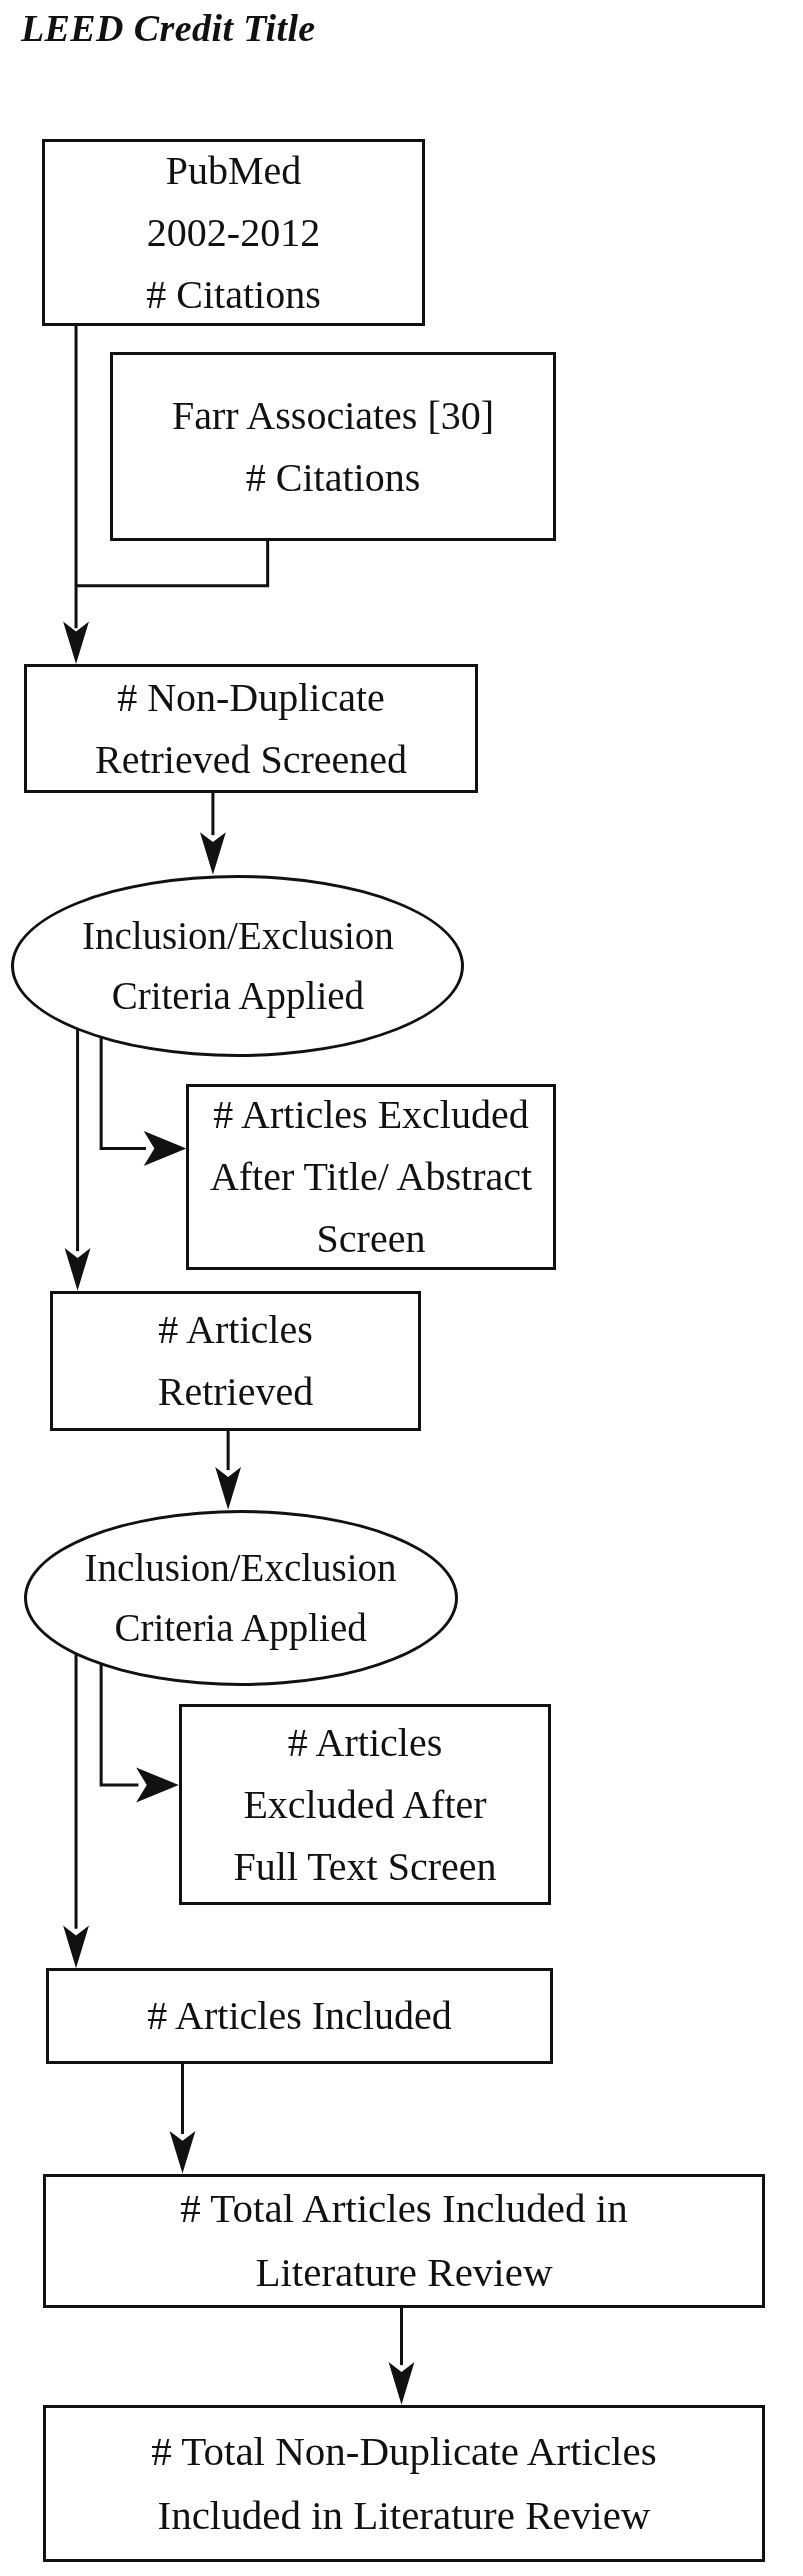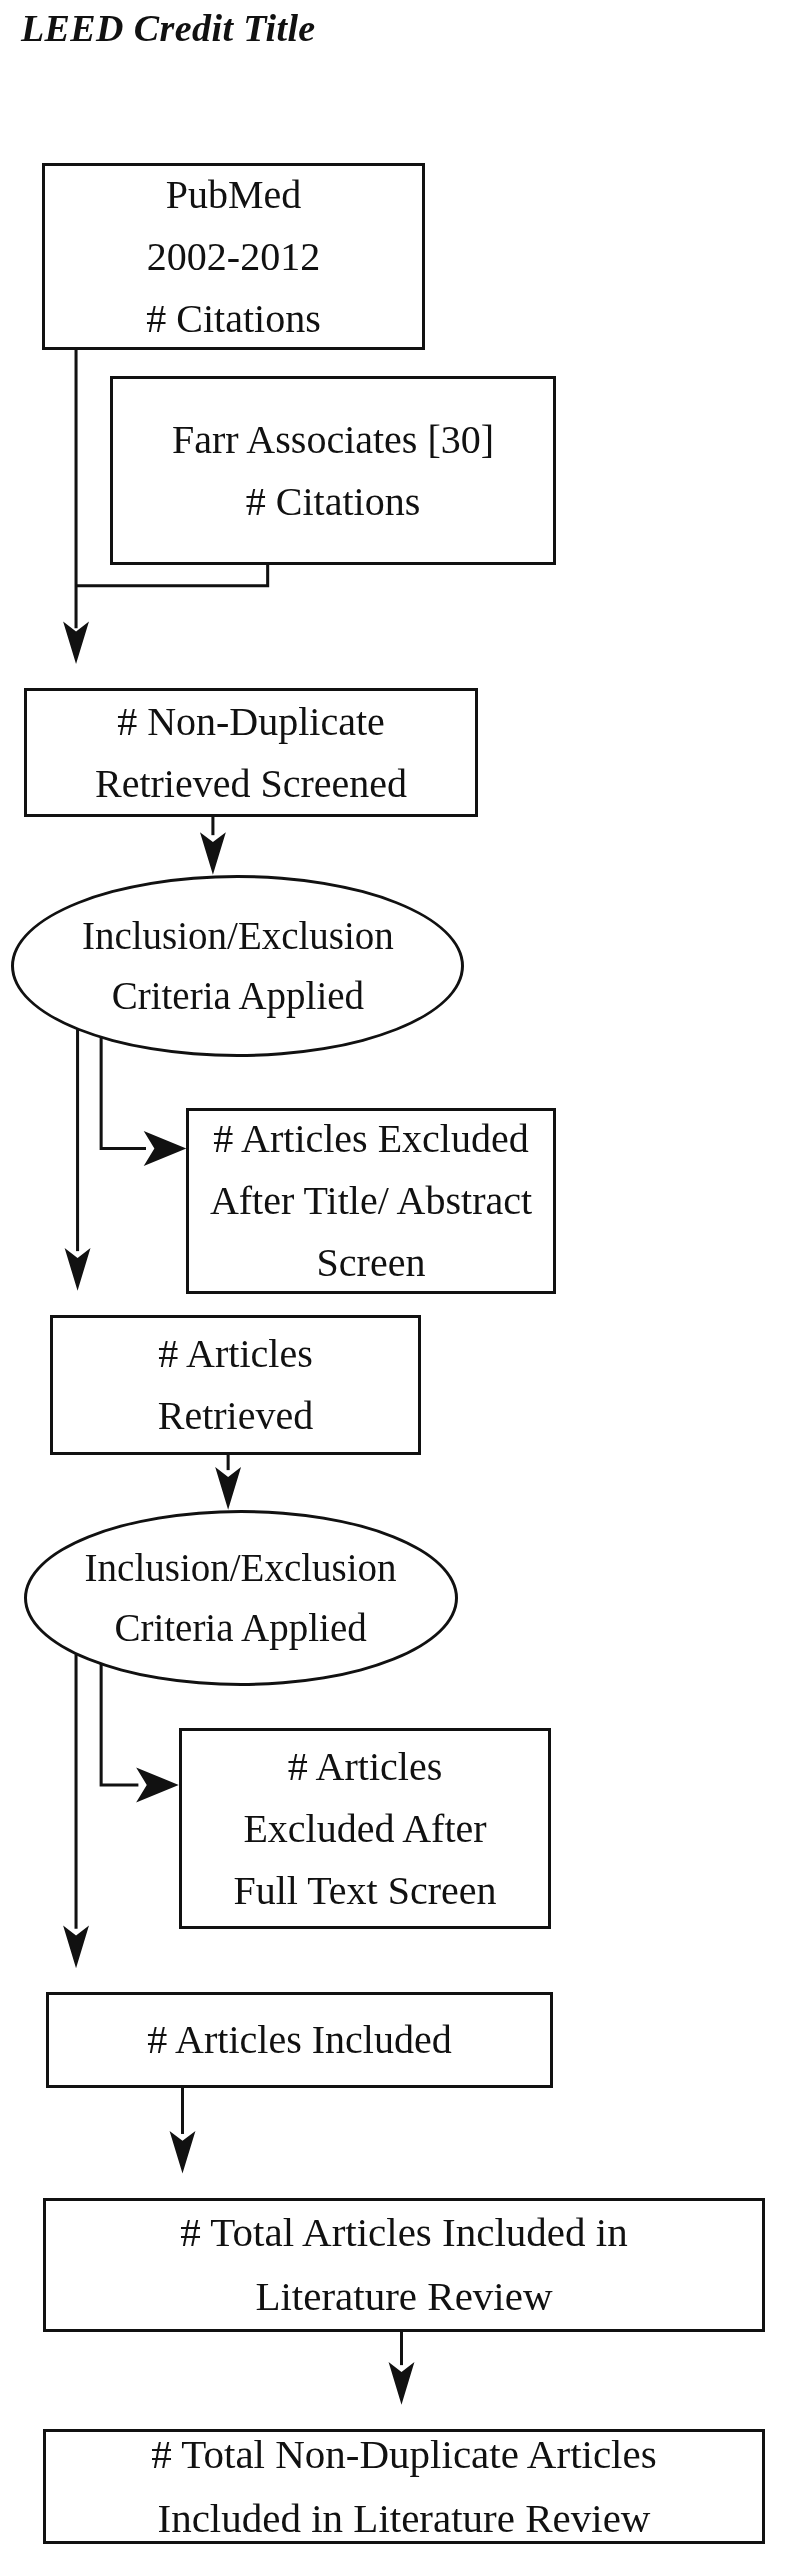--- a/index.html
+++ b/index.html
@@ -12,33 +12,33 @@
   .title{
     position:absolute;left:21px;top:6px;z-index:3;
     font-size:38px;font-weight:bold;letter-spacing:0.4px;white-space:nowrap;font-style:italic;
   }
   .node{
     position:absolute;z-index:2;box-sizing:border-box;background:#ffffff;
     display:flex;flex-direction:column;align-items:center;justify-content:center;
     text-align:center;font-size:40px;
   }
   .node span{display:block;line-height:1.55;white-space:nowrap;}
-  .rect{border:3px solid #111111;margin-top:24px;}
+  .rect{border:3px solid #111111;}
   .ellipse{border:3px solid #111111;border-radius:50%;}
   .n-pubmed   {left:42px;  top:139px;  width:383px; height:187px;}
   .n-farr     {left:110px; top:352px;  width:446px; height:189px;}
   .n-nondup   {left:24px;  top:664px;  width:454px; height:129px;}
   .n-criteria1{left:11.4px;  top:875px; width:453px; height:182px;font-size:39px;}
   .n-excl1    {left:186px; top:1084px; width:370px; height:186px;}
   .n-retrieved{left:50px;  top:1291px; width:371px; height:140px;}
   .n-criteria2{left:23.6px;  top:1510px; width:434px; height:176px;font-size:39px;}
   .n-excl2    {left:179px; top:1704px; width:372px; height:201px;}
   .n-included {left:46px;  top:1968px; width:507px; height:96px;}
   .n-total1   {left:43px;  top:2174px; width:722px; height:134px;font-size:41px;}
-  .n-total2   {left:43px;  top:2405px; width:722px; height:115px;font-size:41px;text-align:center;}
+  .n-total2   {left:43px;  top:2405px; width:722px; height:157px;font-size:41px;text-align:center;}
 </style>
 </head>
 <body>
 
 <div class="canvas">
 
   <div class="title">LEED Credit Title</div>
 
   <svg class="edges" width="803" height="2576" viewBox="0 0 1056 3387" stroke="#111111" stroke-width="4" fill="none">
 

